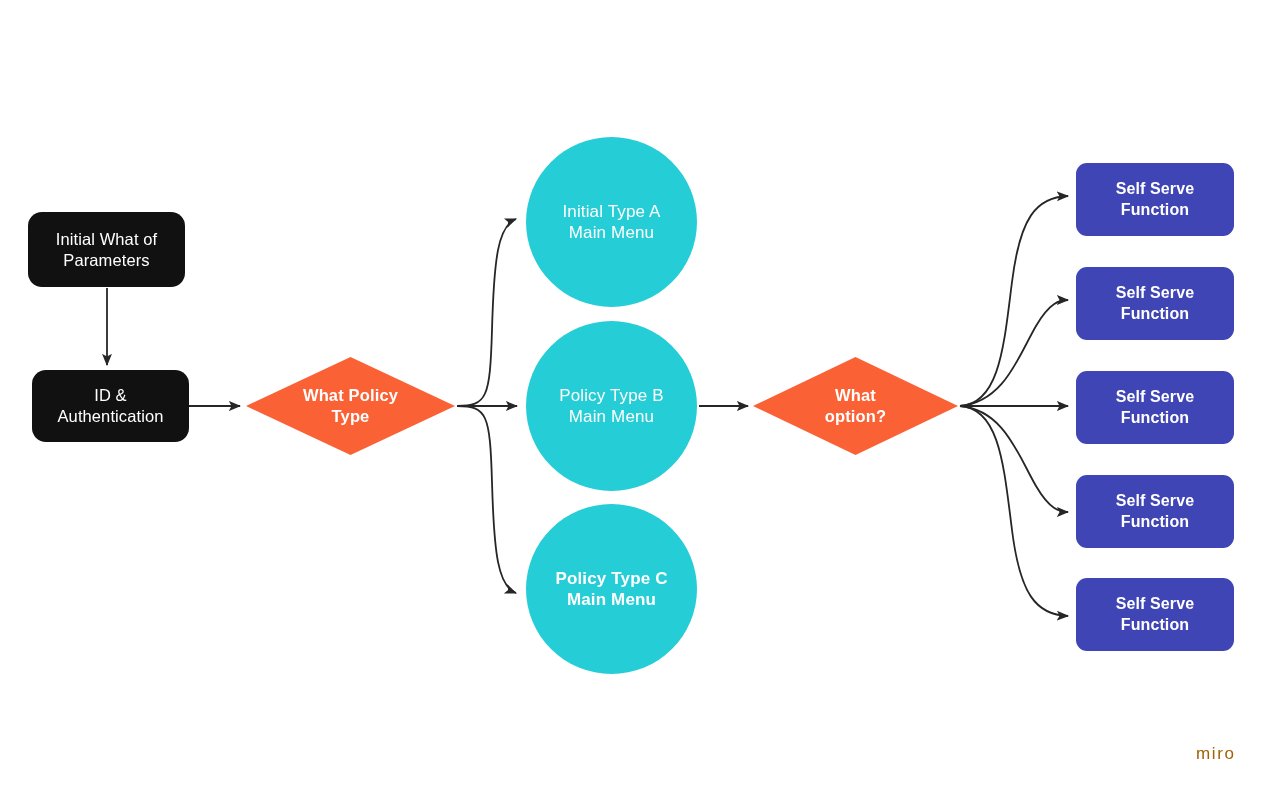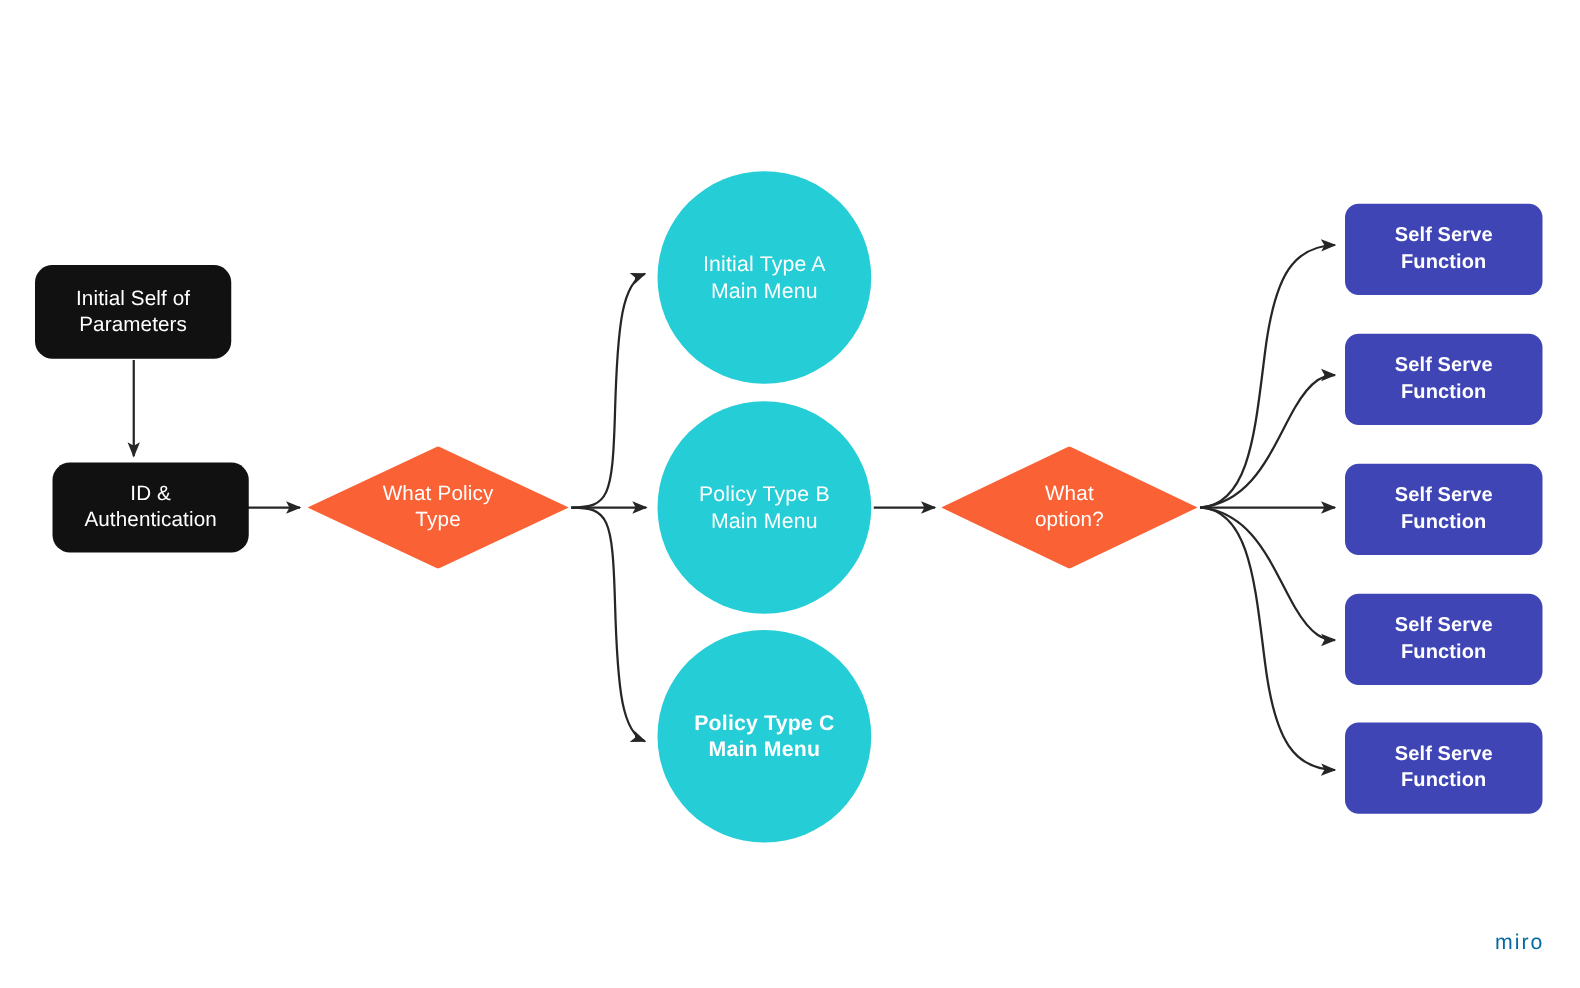--- a/index.html
+++ b/index.html
@@ -61,37 +61,38 @@
   .diamond {
     background: #FA6135;
     font-size: 16.5px;
     letter-spacing: 0.15px;
     -webkit-clip-path: polygon(50% 0%, 100% 50%, 50% 100%, 0% 50%);
     clip-path: polygon(50% 0%, 100% 50%, 50% 100%, 0% 50%);
   }
   .diamond .dlabel {
     position: relative;
     display: block;
+    font-weight: bold;
   }
 
   
   .func {
     background: #3F45B5;
     border-radius: 11px;
     font-size: 16px;
     font-weight: bold;
     letter-spacing: 0.1px;
   }
 
   #watermark {
     position: absolute;
     left: 1196px;
     top: 744px;
     font-size: 17px;
-    color: #0369a1;
+    color: #a16207;
     letter-spacing: 1.6px;
     z-index: 3;
   }
 </style>
 </head>
 <body>
 
 <div id="canvas">
 
   <svg id="edges" viewBox="0 0 1264 790" xmlns="http://www.w3.org/2000/svg">
@@ -117,24 +118,24 @@
 
     <path d="M960,406 C1004,402 1018,357 1036,326 C1050,302 1060,300 1068,300" stroke="#262626" stroke-width="1.8" fill="none" marker-end="url(#arrowhead)"></path>
 
     <path d="M960,406 L1068,406" stroke="#262626" stroke-width="1.8" fill="none" marker-end="url(#arrowhead)"></path>
 
     <path d="M960,406 C1004,410 1018,455 1036,486 C1050,510 1060,512 1068,512" stroke="#262626" stroke-width="1.8" fill="none" marker-end="url(#arrowhead)"></path>
 
     <path d="M960,406 C1000,408 1004,468 1012,530 C1020,594 1036,615 1068,616" stroke="#262626" stroke-width="1.8" fill="none" marker-end="url(#arrowhead)"></path>
   </svg>
 
-  <div class="node proc" style="left:28px; top:212px; width:157px; height:75px;">Initial Self of
+  <div class="node proc" style="left:28px; top:212px; width:157px; height:75px;">Initial What of
 Parameters</div>
 
-  <div class="node proc" style="left:42px; top:370px; width:157px; height:72px;">ID &amp;
+  <div class="node proc" style="left:32px; top:370px; width:157px; height:72px;">ID &amp;
 Authentication</div>
 
   <div class="node diamond" style="left:246px; top:357px; width:209px; height:98px;">
     <span class="dlabel">What Policy
 Type</span>
   </div>
 
   <div class="node circle" style="left:526px; top:137px; width:171px; height:170px;">Initial Type A
 Main Menu</div>
 

